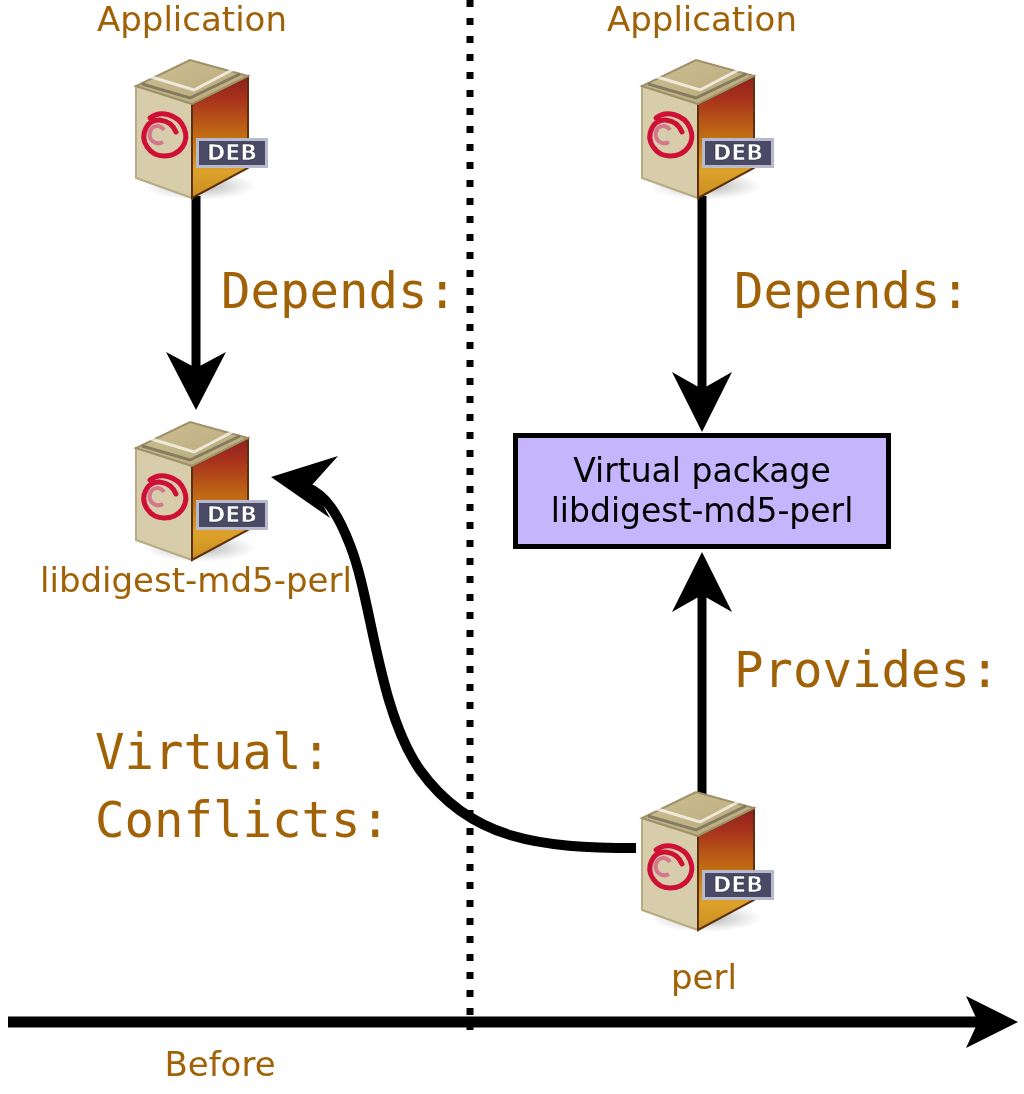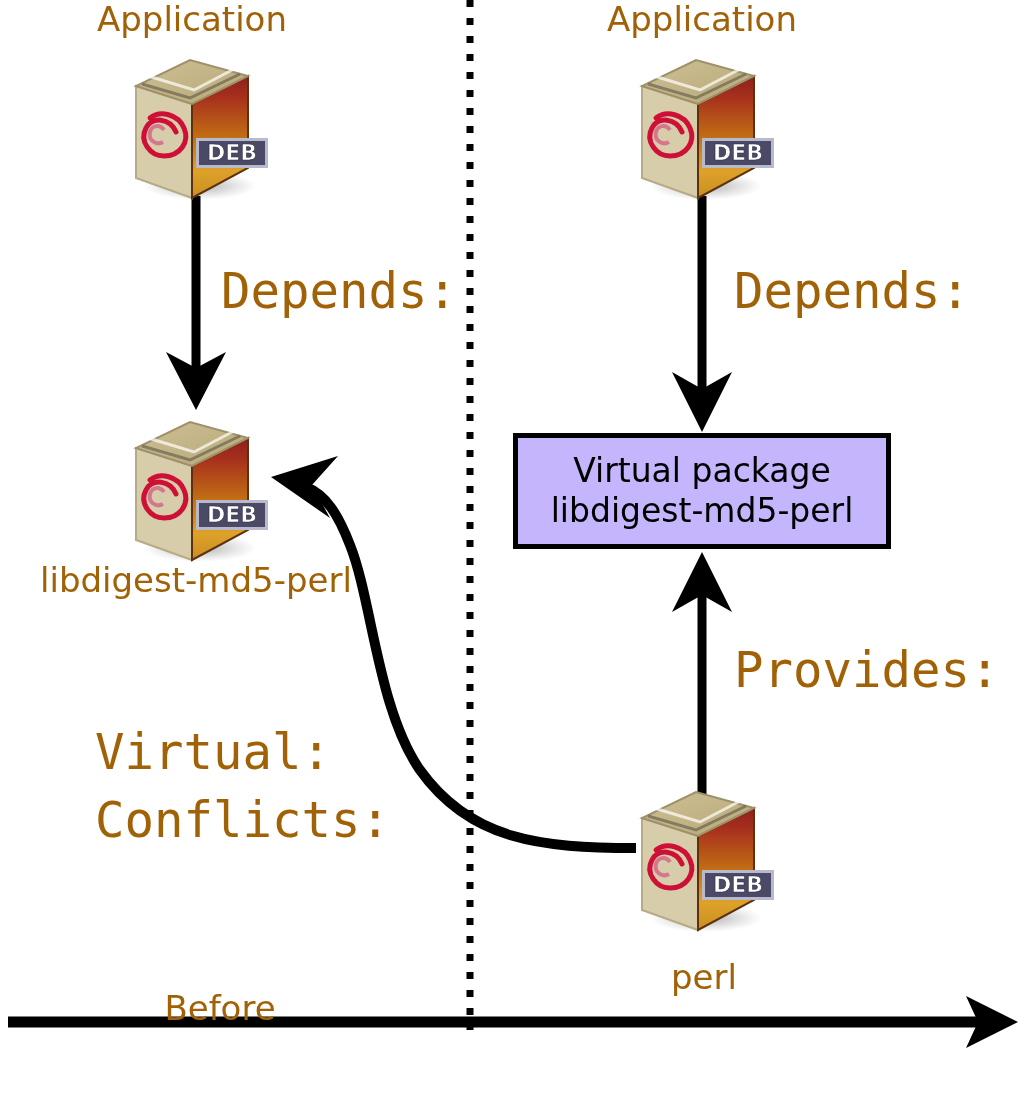--- a/index.html
+++ b/index.html
@@ -208,17 +208,17 @@
   </div>
 
   <div class="lbl lbl-mono" style="left:734px; top:645px;">Provides:</div>
 
   <div class="lbl lbl-mono" style="left:95px; top:727px;">Virtual:</div>
 
   <div class="lbl lbl-mono" style="left:95px; top:795px;text-align:right;">Conflicts:</div>
 
   <div class="lbl lbl-sans" style="left:604px; top:960px; width:200px;">perl</div>
 
-  <div class="lbl lbl-sans" style="left:100px; top:991px; width:240px;">Before</div>
+  <div class="lbl lbl-sans" style="left:100px; top:1047px; width:240px;">Before</div>
 
   <div class="lbl lbl-sans" style="left:594px; top:1107px; width:240px;">After</div>
 
 </div>
 
 </body></html>

